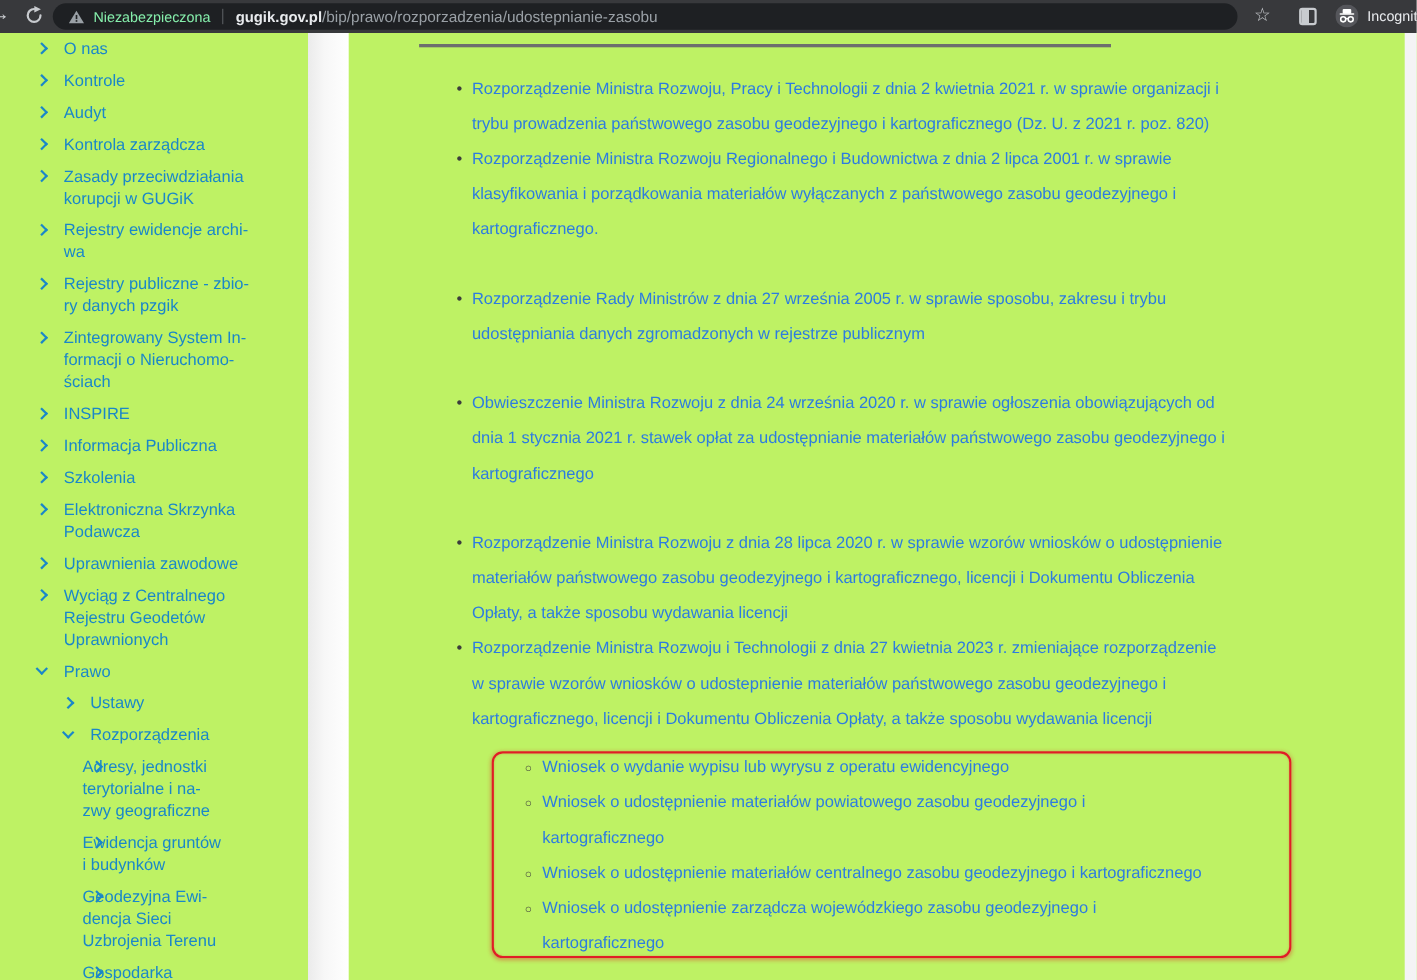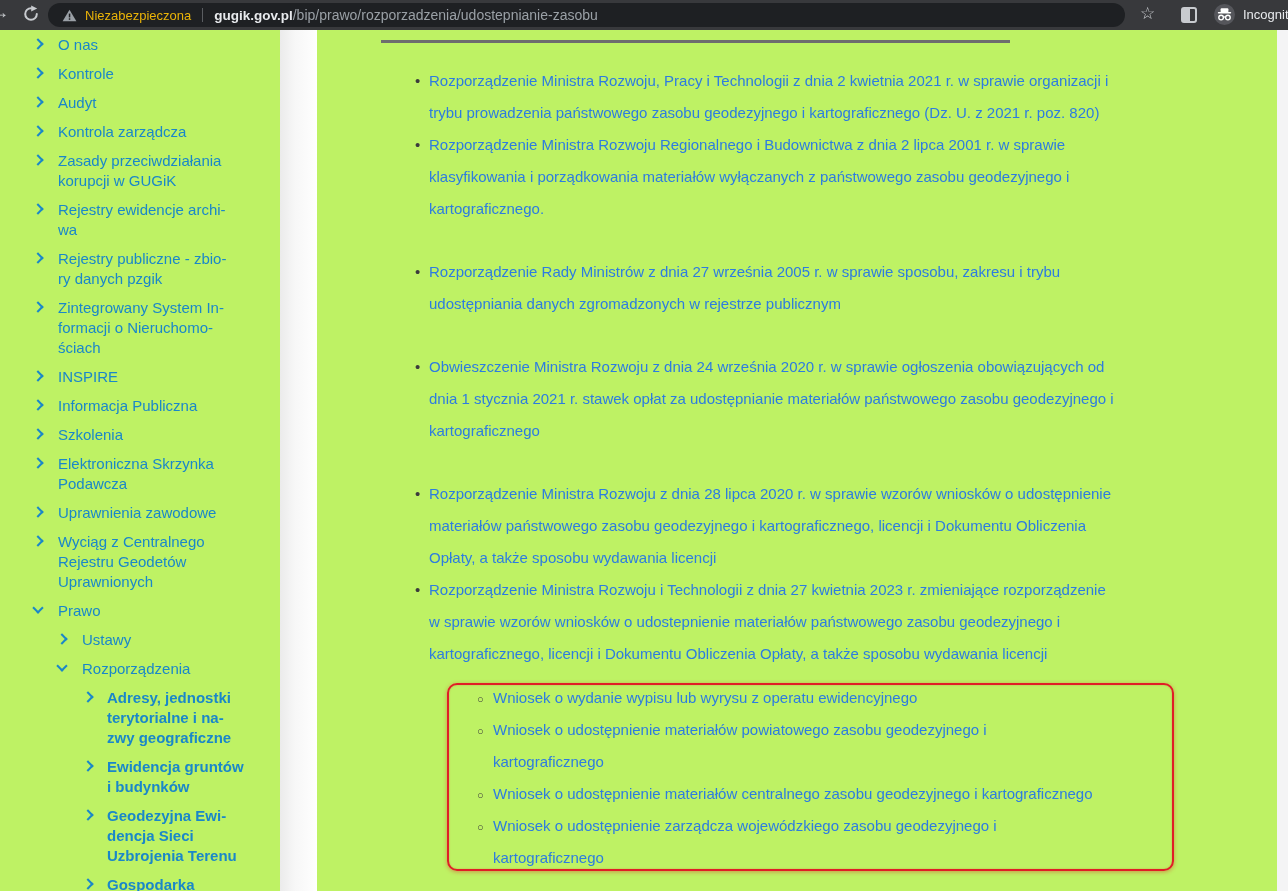--- a/index.html
+++ b/index.html
@@ -9,21 +9,21 @@
 
   
   .toolbar { position:absolute; left:0; top:0; width:1288px; height:30px;
              background:#38393c; overflow:hidden; }
   .fwd-arrow { position:absolute; left:-9px; top:2px; color:#c8cbcf; font-size:18px; }
   .reload { position:absolute; left:22px; top:5px; width:18px; height:18px; cursor:pointer; }
   .omnibox { position:absolute; left:48px; top:3px; width:1077px; height:24px;
              background:#1e2023; border-radius:12px; display:flex; align-items:center;
              padding:0 14px; white-space:nowrap; overflow:hidden; }
   .warn-icon { flex:0 0 auto; margin-right:8px; display:inline-flex; }
-  .sec-label { color:#eab308; font-size:13px; }
+  .sec-label { color:#86efac; font-size:13px; }
   .omni-div { width:1px; height:14px; background:#5a5d61; margin:0 11px; flex:0 0 auto; }
   .url-domain { color:#e8eaed; font-size:13.5px; font-weight:700; }
   .url-path { color:#9aa0a6; font-size:14px; }
   .star { position:absolute; left:1140px; top:3px; color:#c8cbcf; font-size:17px; cursor:pointer; }
   .sidepanel { position:absolute; left:1181px; top:7px; width:16px; height:16px;
                border:2px solid #c8cbcf; border-radius:3px;
                background:linear-gradient(to right,#c8cbcf 0 58%, transparent 58%); cursor:pointer; }
   .incog { position:absolute; left:1214px; top:4px; display:flex; align-items:center; gap:8px; }
   .incog-label { color:#e8eaed; font-size:13px; }
 
@@ -34,21 +34,21 @@
   .top-divider { position:absolute; left:381px; top:10px; width:629px; height:3px; background:#6e6e6e; }
   .scrollbar { position:absolute; right:0; top:0; width:11px; height:861px; background:#f4f4f5; }
 
   
   .sidenav { position:absolute; left:0; top:5px; width:280px; list-style:none;
              font-size:15px; line-height:20px; }
   .sidenav li { position:relative; margin-bottom:9px; }
   .sidenav .lbl { color:#1a87c9; white-space:pre-line; cursor:pointer; display:block; }
   .lv1 { padding-left:58px; }
   .lv2 { padding-left:82px; }
-  .lv3 { padding-left:107px;font-weight:bold; }
+  .lv3 { padding-left:75px; }
   .chev { position:absolute; top:5px; width:8px; height:8px;
           border-right:2.6px solid #1a87c9; border-bottom:2.6px solid #1a87c9; cursor:pointer; }
   .chev.right { transform:rotate(-45deg); }
   .chev.down  { transform:rotate(45deg); top:3px; }
   .lv1 > .chev { left:34px; }
   .lv2 > .chev { left:58px; }
   .lv3 > .chev { left:84px; }
 
   
   .main-list { position:absolute; left:415px; top:35px; width:770px; list-style:none;

